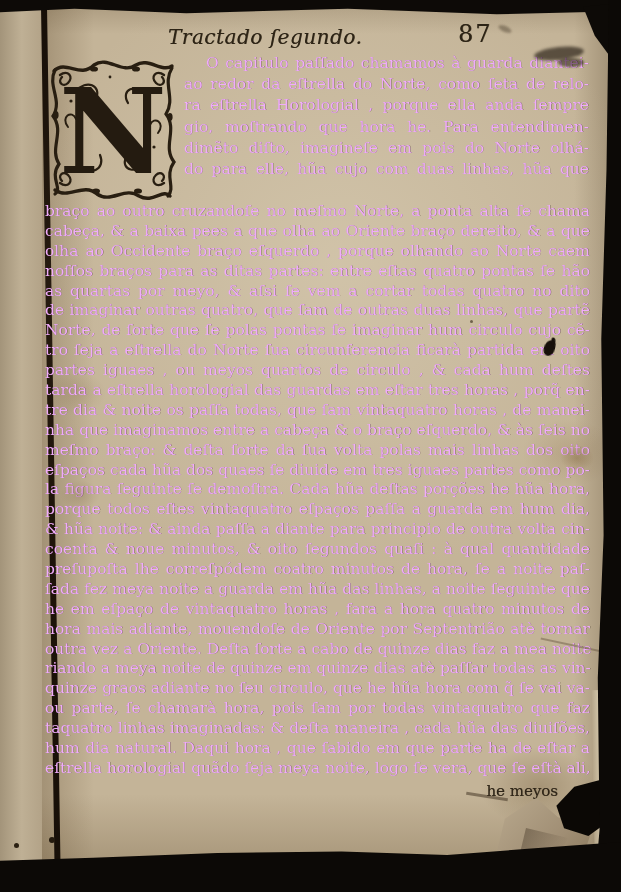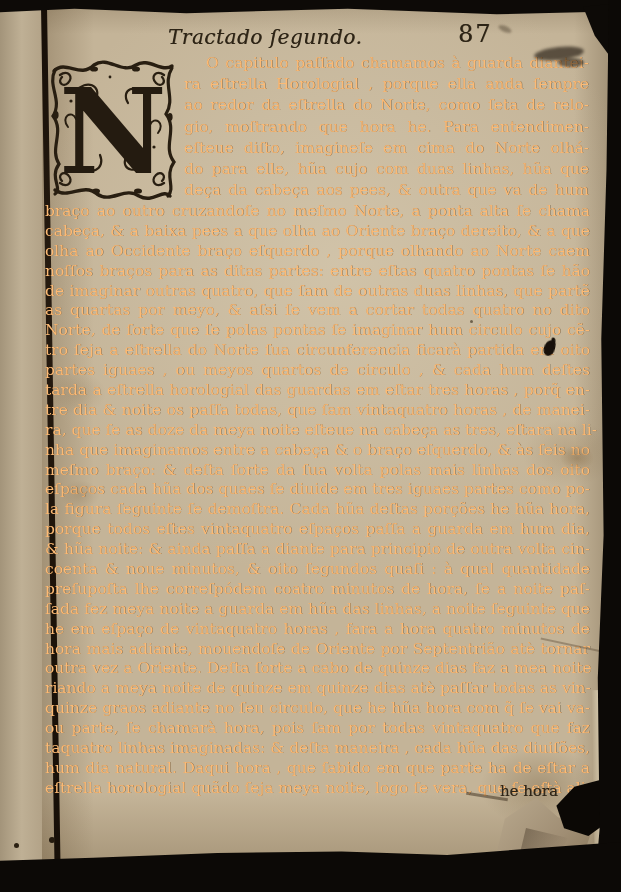--- a/index.html
+++ b/index.html
@@ -40,21 +40,21 @@
     position:absolute;left:168px;top:25px;width:210px;text-align:left;
     font-style:italic;font-size:20px;color:#2c2315;letter-spacing:.5px;
     text-shadow:.4px .4px .6px rgba(40,30,15,.55);
   }
   .page-number{
     position:absolute;left:458px;top:20px;width:46px;text-align:left;
     font-size:24px;color:#2c2315;letter-spacing:2px;
     text-shadow:.4px .4px .6px rgba(40,30,15,.55);
   }
   .dropcap{position:absolute;left:46px;top:57px;width:134px;height:145px;}
-  .tblock{position:absolute;color:#fdba74;font-size:15.5px;
+  .tblock{position:absolute;color:#f0abfc;font-size:15.5px;
     text-shadow:.35px .35px .5px rgba(42,32,16,.5);}
   .tline{height:20px;line-height:20px;text-align:justify;text-align-last:justify;
     white-space:nowrap;overflow:visible;}
   .indent-block{left:184px;top:53px;width:405px;}
   .indent-block .tline{height:21.2px;line-height:21.2px;}
   .indent-block .tline:first-child{padding-left:22px;}
   .full-block{left:45px;top:202px;width:545px;}
   .full-block .tline{height:19.9px;line-height:19.9px;}
   .catchword{
     position:absolute;left:400px;top:782px;width:158px;text-align:right;
@@ -147,60 +147,58 @@
         <circle cx="25" cy="44" r="1.6"></circle>
         <circle cx="108" cy="90" r="1.6"></circle>
         <circle cx="64" cy="20" r="1.4"></circle>
       </g>
       <text x="67" y="116" text-anchor="middle" font-size="118" font-weight="700" font-family="DejaVu Serif, Liberation Serif, serif" fill="#241b10">N</text>
     </svg>
   </div>
 
   <div class="tblock indent-block">
       <div class="tline">O capitulo paſſado chamamos à guarda diantei-</div>
+      <div class="tline">ao redor da eſtrella do Norte, como ſeta de relo-</div>
       <div class="tline">ra eſtrella Horologial , porque ella anda ſempre</div>
-      <div class="tline">ao redor da eſtrella do Norte, como ſeta de relo-</div>
       <div class="tline">gio, moſtrando que hora he.  Para entendimen-</div>
-      <div class="tline">eſteue diſto, imagineſe em cima do Norte olhá-</div>
+      <div class="tline">dimẽto diſto, imagineſe em pois do Norte olhá-</div>
       <div class="tline">do para elle, hũa cujo com duas linhas, hũa que</div>
-      <div class="tline">deça da cabeça aos pees, &amp; outra que va de hum</div>
     </div>
   <div class="tblock full-block">
       <div class="tline">braço ao outro  cruzandoſe no meſmo Norte, a ponta alta ſe chama</div>
       <div class="tline">cabeça, &amp; a baixa pees a que olha ao Oriente braço dereito, &amp; a que</div>
       <div class="tline">olha ao Occidente braço eſquerdo , porque olhando ao Norte caem</div>
       <div class="tline">noſſos braços para as ditas partes:  entre eſtas quatro pontas ſe hão</div>
+      <div class="tline">as quartas por meyo, &amp; aſsi ſe vem a cortar todas quatro no dito</div>
       <div class="tline">de imaginar outras quatro, que ſam de outras duas linhas, que partẽ</div>
-      <div class="tline">as quartas por meyo, &amp; aſsi ſe vem a cortar todas quatro no dito</div>
       <div class="tline">Norte, de ſorte que ſe polas pontas ſe imaginar hum circulo cujo cẽ-</div>
       <div class="tline">tro ſeja a eſtrella do Norte ſua circunferencia ficarà partida em oito</div>
       <div class="tline">partes iguaes , ou meyos quartos de circulo , &amp; cada hum deſtes</div>
       <div class="tline">tarda a eſtrella horologial das guardas em eſtar tres horas , porq̃ en-</div>
       <div class="tline">tre dia &amp; noite os paſſa todas, que ſam vintaquatro horas , de manei-</div>
-      <div class="tline">ra, que ſe as doze da meya noite eſteue na cabeça as tres, eſtara na li-</div>
       <div class="tline">nha que imaginamos entre a cabeça &amp; o braço eſquerdo, &amp; às ſeis no</div>
       <div class="tline">meſmo braço: &amp; deſta ſorte da ſua volta  polas mais linhas  dos oito</div>
       <div class="tline">eſpaços cada hũa dos quaes ſe diuide em tres iguaes partes como po-</div>
       <div class="tline">la figura ſeguinte ſe demoſtra.  Cada hũa deſtas porções  he hũa hora,</div>
       <div class="tline">porque todos eſtes vintaquatro eſpaços paſſa a guarda  em hum dia,</div>
       <div class="tline">&amp; hũa noite: &amp; ainda paſſa a diante para principio de outra volta cin-</div>
       <div class="tline">coenta &amp; noue minutos,  &amp; oito ſegundos quaſi :  à qual quantidade</div>
       <div class="tline">preſupoſta lhe correſpódem coatro minutos de hora, ſe a noite paſ-</div>
       <div class="tline">ſada fez meya noite a guarda em hũa das linhas, a noite  ſeguinte que</div>
       <div class="tline">he em eſpaço de vintaquatro horas ,  fara a hora  quatro  minutos  de</div>
       <div class="tline">hora mais adiante, mouendoſe de Oriente por Septentrião atè tornar</div>
       <div class="tline">outra vez a Oriente. Deſta ſorte a cabo de quinze dias faz a mea noite</div>
       <div class="tline">riando a meya noite de quinze em quinze dias atè paſſar todas as vin-</div>
       <div class="tline">quinze graos adiante no ſeu circulo, que he hũa hora com q̃ ſe vai va-</div>
       <div class="tline">ou parte, ſe chamarà hora, pois ſam por todas vintaquatro que faz</div>
       <div class="tline">taquatro linhas imaginadas: &amp; deſta maneira ,  cada hũa das diuiſões,</div>
       <div class="tline">hum dia natural.  Daqui hora ,  que ſabido em que parte  ha de eſtar a</div>
       <div class="tline">eſtrella horologial quãdo ſeja meya noite, logo ſe vera, que ſe eſtà ali,</div>
     </div>
-  <div class="catchword">he hora</div>
+  <div class="catchword">he meyos</div>
 
   <div class="smudge-a"></div>
   <div class="smudge-b"></div>
   <div class="smudge-87"></div>
   <div class="margin-blob"></div>
   <div class="speck1"></div>
   <div class="speck2"></div>
   <div class="speck3"></div>
   <div class="stain1"></div>
   <div class="stain2"></div>

